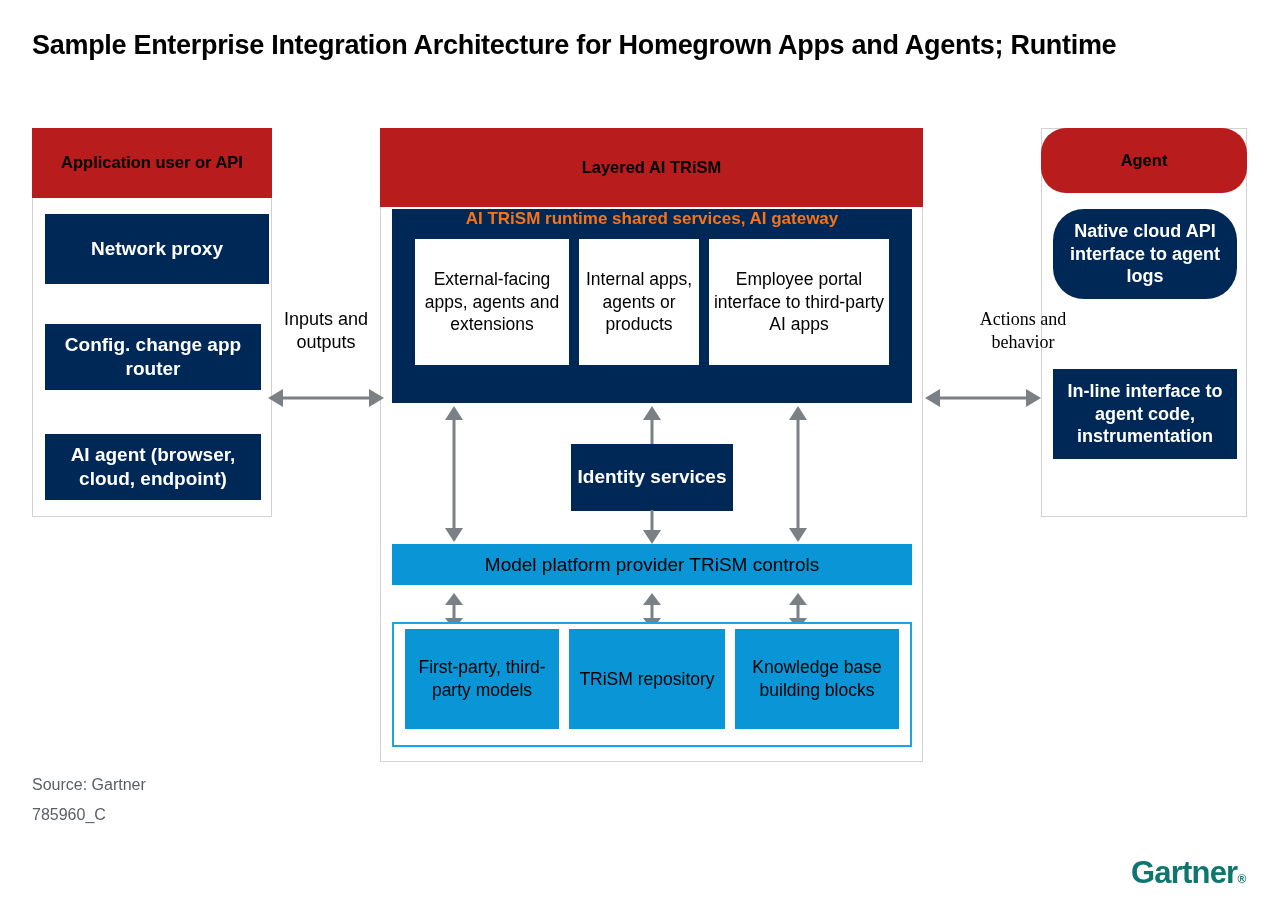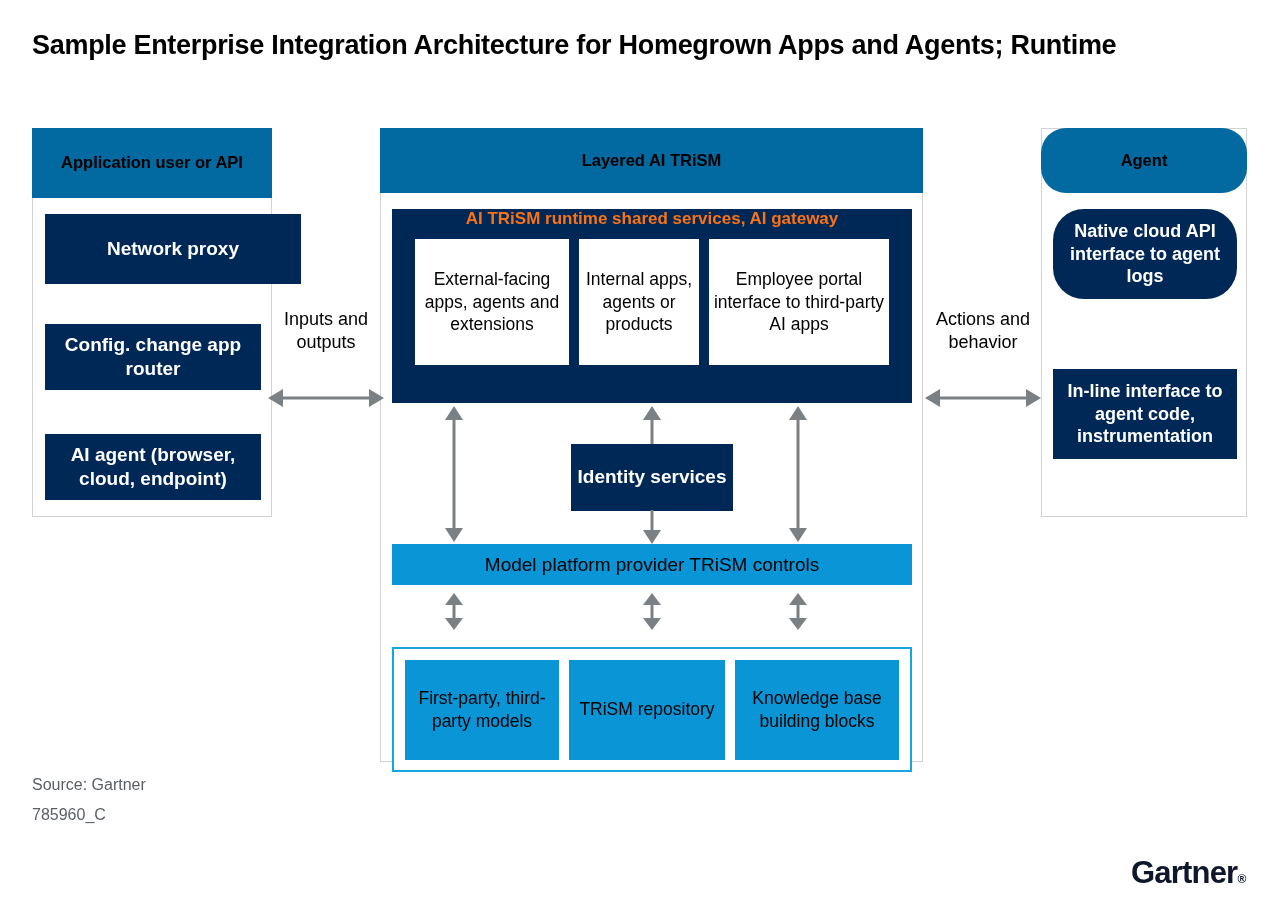--- a/index.html
+++ b/index.html
@@ -30,55 +30,55 @@
   }
 
   
   .panel {
     position: absolute;
     box-sizing: border-box;
     border: 1px solid #d2d2d2;
     background: #ffffff;
   }
   .panel-header {
-    background: #0369a1;
+    background: #b91c1c;
     color: #000000;
     font-weight: bold;
     font-size: 16.5px;
     line-height: 1.33;
     text-align: center;
     display: flex;
     align-items: center;
     justify-content: center;
     box-sizing: border-box;
   }
 
   #panel-left  { left: 32px;   top: 128px; width: 240px; height: 389px; }
   #panel-left  > .panel-header { height: 70px; margin: -1px -1px 0 -1px; }
   #panel-center{ left: 380px;  top: 128px; width: 543px; height: 634px; }
-  #panel-center> .panel-header { height: 65px; margin: -1px -1px 0 -1px; }
+  #panel-center> .panel-header { height: 79px; margin: -1px -1px 0 -1px; }
   #panel-right { left: 1041px; top: 128px; width: 206px; height: 389px; }
   #panel-right > .panel-header { height: 65px; margin: -1px -1px 0 -1px; border-radius: 25px; }
 
   
   .navy-box {
     position: absolute;
     background: #002856;
     color: #ffffff;
     font-weight: bold;
     display: flex;
     align-items: center;
     justify-content: center;
     text-align: center;
     box-sizing: border-box;
     line-height: 1.27;
   }
 
   
-  #left-box-0 { left: 12px;  top: 85px;  width: 256px; height: 70px; font-size: 19px; }
+  #left-box-0 { left: 12px;  top: 85px;  width: 224px; height: 70px; font-size: 19px; }
   #left-box-1 { left: 12px;  top: 195px; width: 216px; height: 66px; font-size: 19px; }
   #left-box-2 { left: 12px;  top: 305px; width: 216px; height: 66px; font-size: 19px; }
 
   
   #right-box-0 { left: 11px; top: 80px;  width: 184px; height: 90px; font-size: 18px; border-radius: 31px; }
   #right-box-1 { left: 11px; top: 240px; width: 184px; height: 90px; font-size: 18px; }
 
   
   #trism-runtime {
     position: absolute;
@@ -149,30 +149,30 @@
     display: flex;
     align-items: center;
     justify-content: center;
     text-align: center;
   }
 
   
   #bottom-group {
     position: absolute;
     left: 11px;
-    top: 518px;
+    top: 493px;
     width: 520px;
     height: 125px;
     border: 2px solid #17A7E0;
     background: #ffffff;
     box-sizing: border-box;
     display: flex;
-    align-items: center;
+    align-items: flex-end;
     gap: 10px;
-    padding: 8px 11px;
+    padding: 16px 11px;
   }
   .cyan-card {
     background: #0A96D6;
     color: #000000;
     height: 100px;
     display: flex;
     align-items: center;
     justify-content: center;
     text-align: center;
     font-size: 17.5px;
@@ -189,41 +189,41 @@
 
   
   .connector-label {
     position: absolute;
     text-align: center;
     font-size: 18px;
     line-height: 1.3;
     color: #000000;
   }
   #label-inputs  { left: 276px; top: 308px; width: 100px; }
-  #label-actions { left: 928px; top: 308px; width: 110px; }
+  #label-actions { left: 968px; top: 308px; width: 110px; font-family: Liberation Serif, serif; }
 
   
   .footer-line {
     position: absolute;
     left: 32px;
     font-size: 16px;
     color: #5a5f66;
   }
   #source-line { top: 776px; }
   #code-line   { top: 806px; }
 
   
   #gartner-logo {
     position: absolute;
     left: 1131px;
     top: 855px;
     font-size: 31px;
     font-weight: bold;
     letter-spacing: -0.8px;
-    color: #0f172a;
+    color: #0f766e;
   }
   #gartner-logo .reg {
     font-size: 12px;
     vertical-align: baseline;
     letter-spacing: 0;
   }
 </style>
 </head>
 <body>
 

